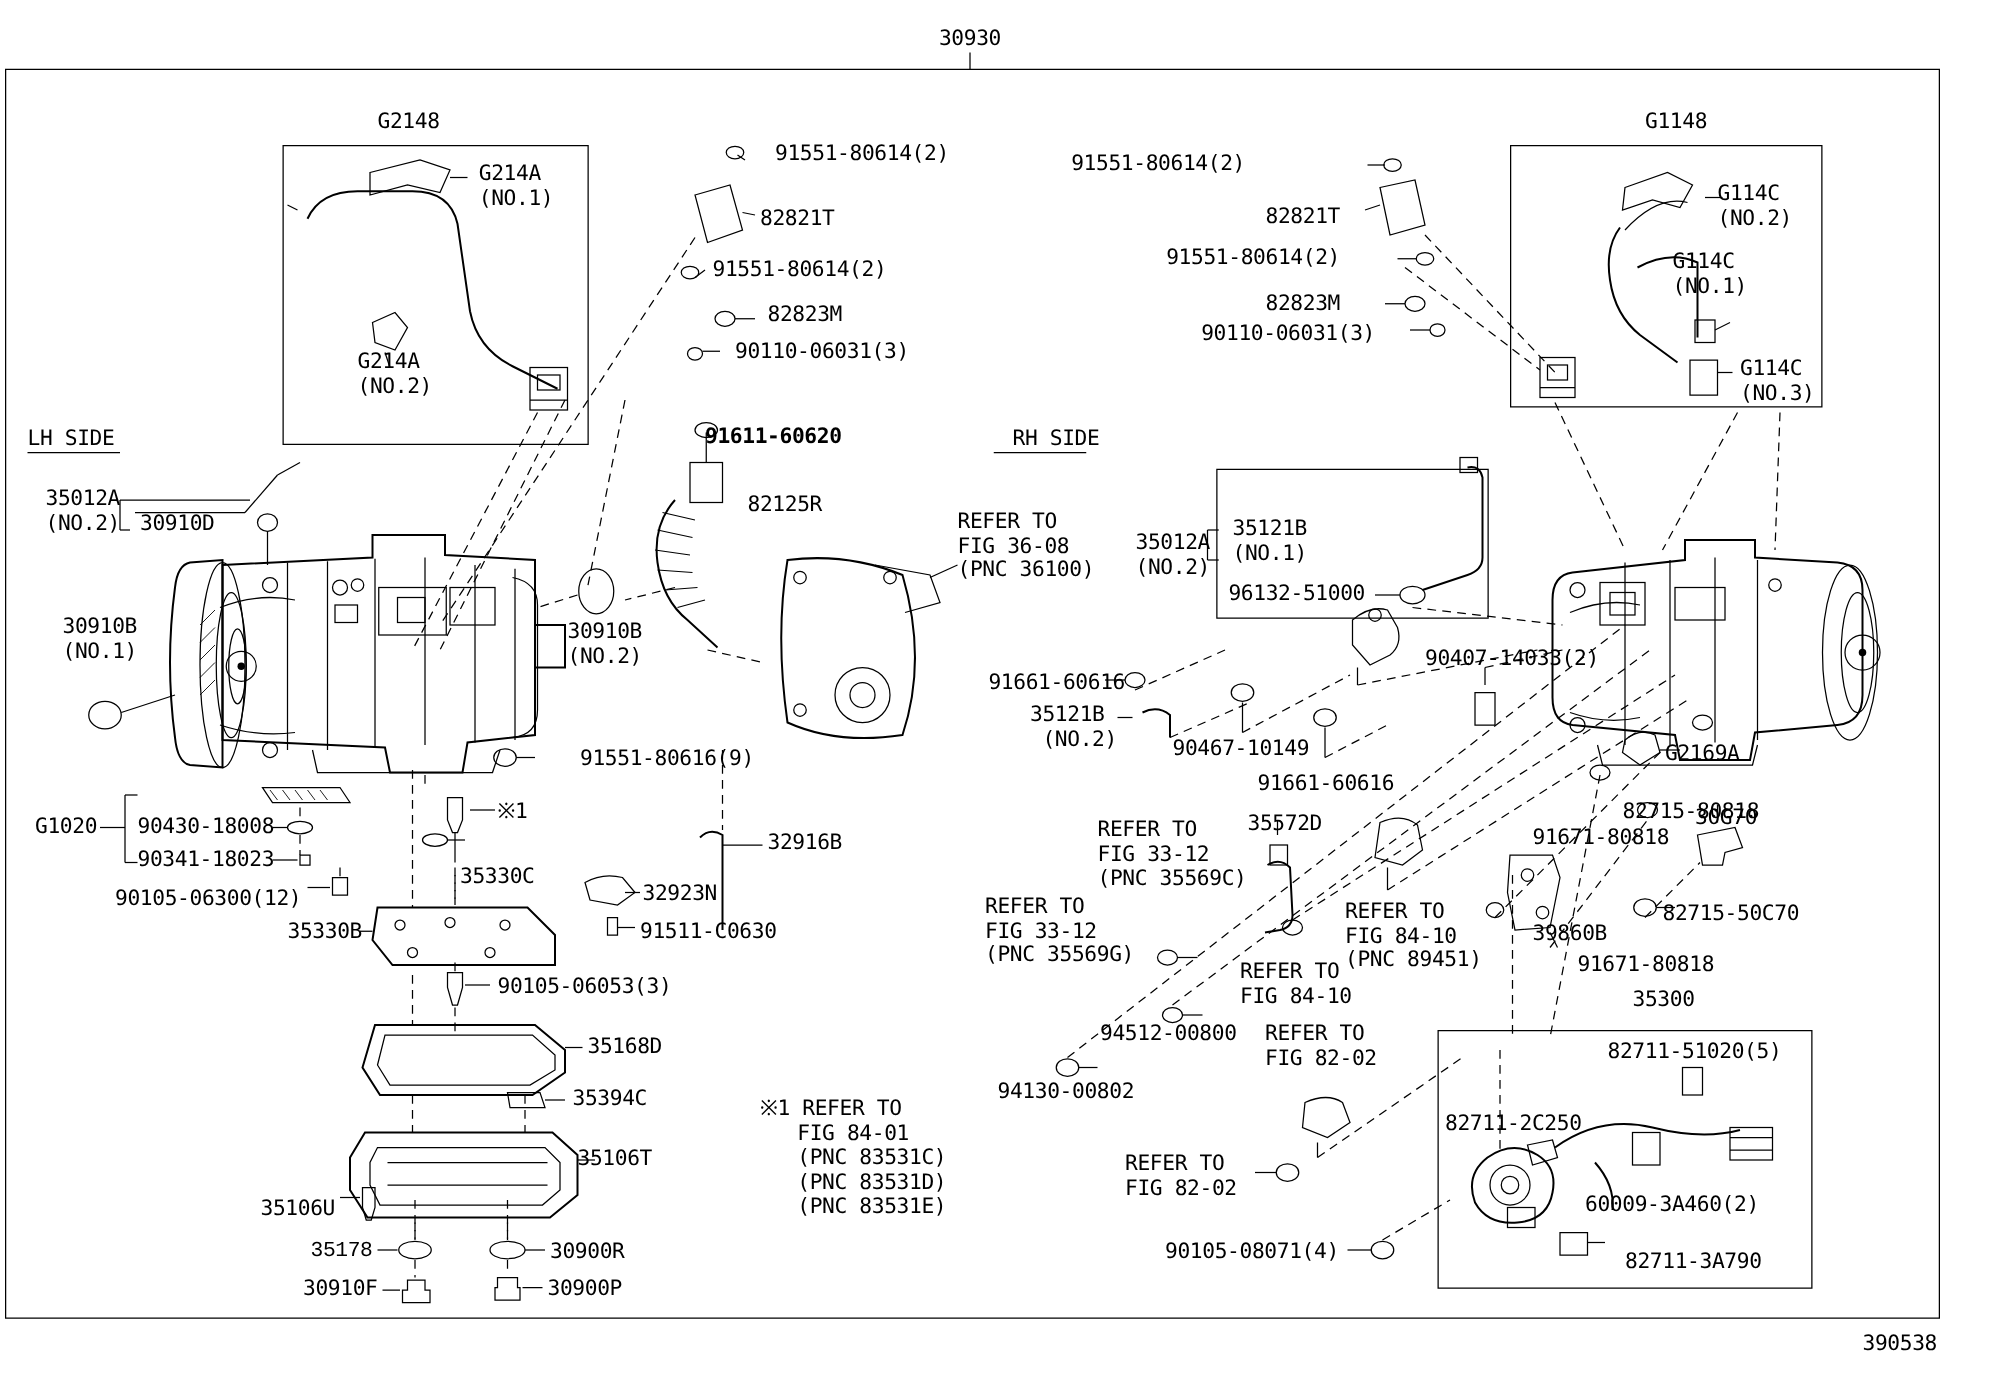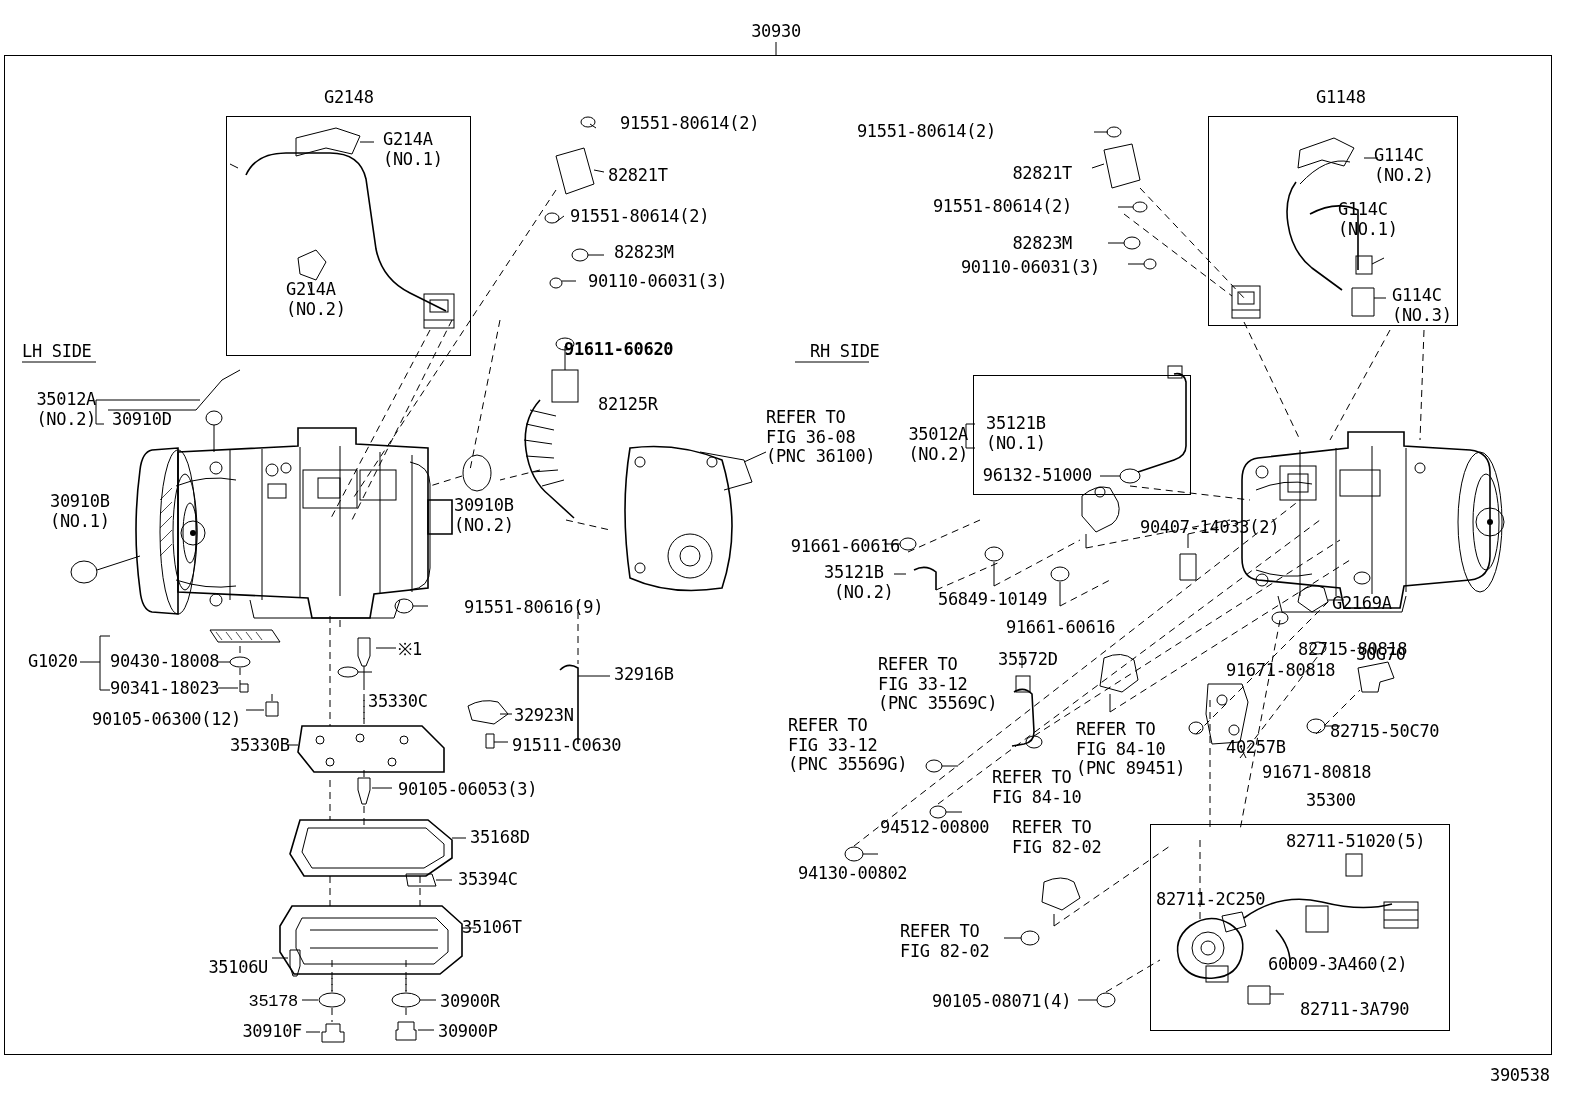--- a/index.html
+++ b/index.html
@@ -446,21 +446,21 @@
     <line class="dash" x1="1054" y1="926" x2="1170" y2="846"></line>
     <line class="dash" x1="1106" y1="992" x2="1160" y2="960"></line>
     <line class="dash" x1="1200" y1="840" x2="1200" y2="920"></line>
     <line class="dash" x1="1210" y1="700" x2="1210" y2="830"></line>
 
     <line class="dash" x1="1280" y1="620" x2="1240" y2="830"></line>
 
     <line class="solid" x1="744" y1="462" x2="766" y2="452"></line>
   </svg>
 
-  <div class="lbl" style="left:324px; top:88px;">G2148</div>
+  <div class="lbl" style="left:302px; top:88px;">G2148</div>
   <div class="lbl" style="left:1316px; top:88px;">G1148</div>
 
   <div class="lbl" style="left:22px; top:342px;">LH SIDE</div>
   <div class="lbl" style="left:795px; top:342px;margin-left:15px;">RH SIDE</div>
 
   <div class="lbl" style="left:383px; top:130px;">G214A
 (NO.1)</div>
   <div class="lbl" style="left:286px; top:280px;">G214A
 (NO.2)</div>
 
@@ -499,20 +499,25 @@
   <div class="lbl rgt" style="left:140px; top:992px; width:158px;font-family:Liberation Mono, monospace;">35178</div>
   <div class="lbl" style="left:440px; top:992px;">30900R</div>
   <div class="lbl rgt" style="left:140px; top:1022px; width:162px;">30910F</div>
   <div class="lbl" style="left:438px; top:1022px;">30900P</div>
 
   <div class="lbl" style="left:766px; top:408px;">REFER TO
 FIG 36-08
 (PNC 36100)</div>
 
   <div class="lbl" style="left:398px; top:640px;">※1</div>
+  <div class="lbl" style="left:608px; top:878px;">※1 REFER TO
+   FIG 84-01
+   (PNC 83531C)
+   (PNC 83531D)
+   (PNC 83531E)</div>
 
   <div class="lbl rgt" style="left:836px; top:122px; width:160px;">91551-80614(2)</div>
   <div class="lbl rgt" style="left:920px; top:164px; width:152px;">82821T</div>
   <div class="lbl rgt" style="left:820px; top:197px; width:252px;">91551-80614(2)</div>
   <div class="lbl rgt" style="left:888px; top:234px; width:184px;">82823M</div>
   <div class="lbl rgt" style="left:844px; top:258px; width:256px;">90110-06031(3)</div>
 
   <div class="lbl" style="left:1374px; top:146px;">G114C
 (NO.2)</div>
   <div class="lbl" style="left:1338px; top:200px;">G114C
@@ -521,30 +526,30 @@
 (NO.3)</div>
 
   <div class="lbl rgt" style="left:888px; top:425px; width:80px;">35012A
 (NO.2)</div>
   <div class="lbl" style="left:986px; top:414px;">35121B
 (NO.1)</div>
   <div class="lbl rgt" style="left:930px; top:466px; width:162px;">96132-51000</div>
   <div class="lbl rgt" style="left:740px; top:537px; width:160px;">91661-60616</div>
   <div class="lbl" style="left:824px; top:563px;">35121B
  (NO.2)</div>
-  <div class="lbl" style="left:938px; top:590px;">56849-10149</div>
+  <div class="lbl" style="left:938px; top:590px;">90467-10149</div>
   <div class="lbl" style="left:1006px; top:618px;">91661-60616</div>
   <div class="lbl" style="left:1140px; top:518px;">90407-14033(2)</div>
 
   <div class="lbl" style="left:1332px; top:594px;">G2169A</div>
   <div class="lbl" style="left:1298px; top:640px;">82715-80818</div>
   <div class="lbl" style="left:1356px; top:645px;">30G70</div>
   <div class="lbl" style="left:1226px; top:661px;">91671-80818</div>
   <div class="lbl" style="left:1330px; top:722px;">82715-50C70</div>
-  <div class="lbl" style="left:1226px; top:738px;">40257B</div>
+  <div class="lbl" style="left:1226px; top:738px;">39860B</div>
   <div class="lbl" style="left:1262px; top:763px;">91671-80818</div>
   <div class="lbl" style="left:1266px; top:791px;margin-left:40px;">35300</div>
 
   <div class="lbl" style="left:998px; top:650px;">35572D</div>
   <div class="lbl" style="left:878px; top:655px;">REFER TO
 FIG 33-12
 (PNC 35569C)</div>
   <div class="lbl" style="left:788px; top:716px;">REFER TO
 FIG 33-12
 (PNC 35569G)</div>

